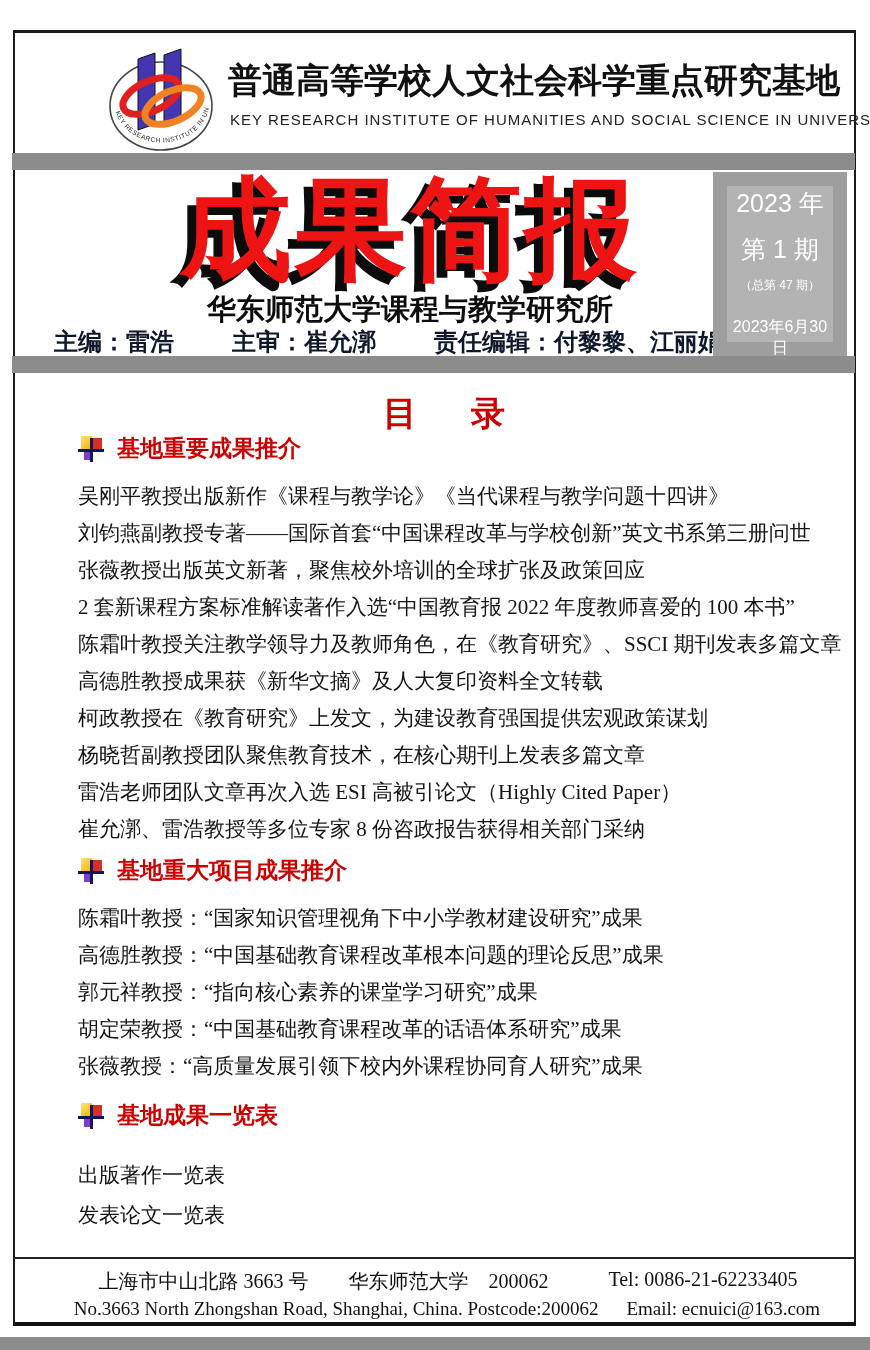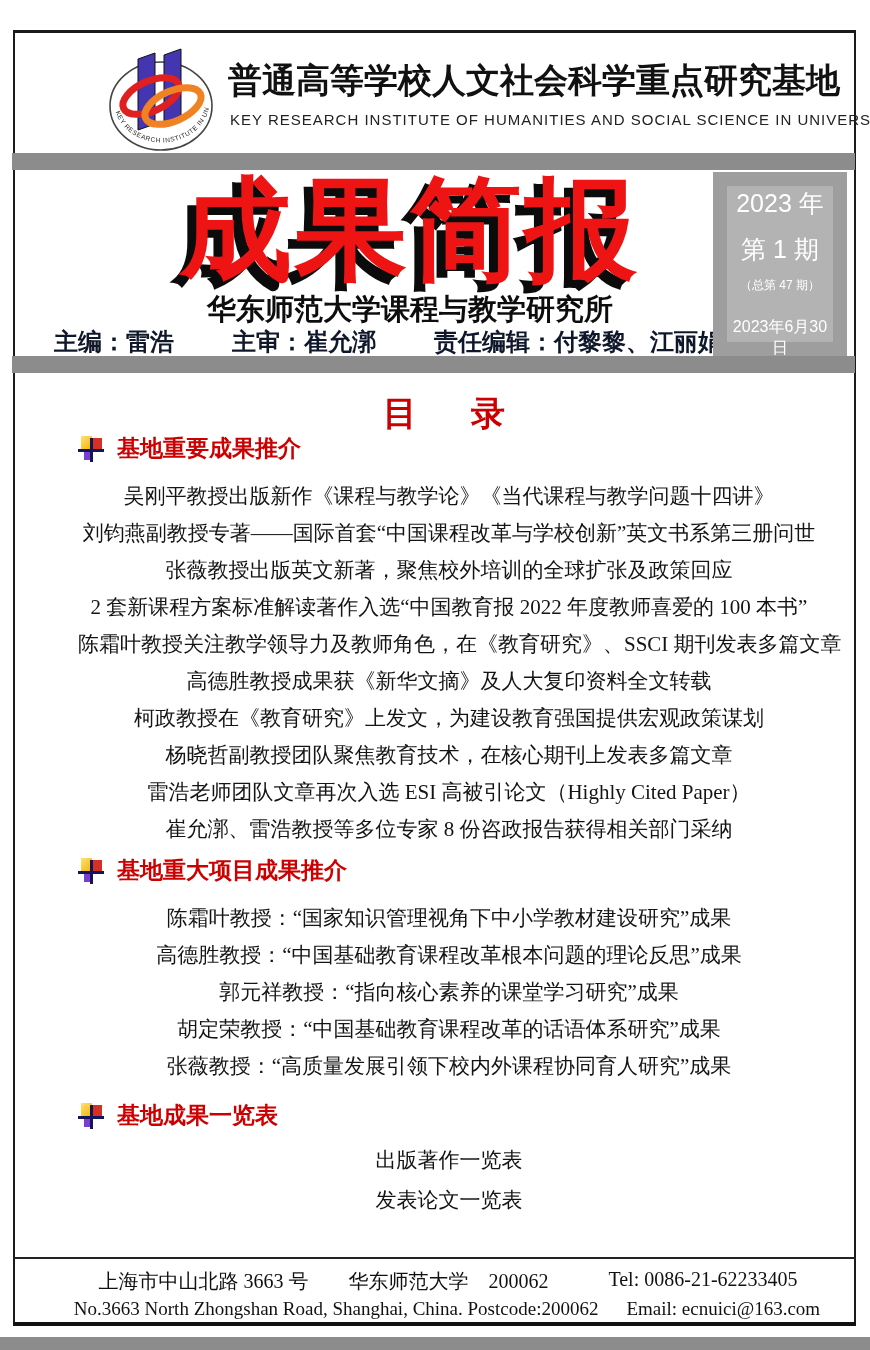--- a/index.html
+++ b/index.html
@@ -65,30 +65,30 @@
   .issue-number{margin-top:13px;font-size:25px;}
   .issue-total {margin-top:11px;font-size:12px;}
   .issue-date  {margin-top:23px;font-size:16px;}
 
   
   .toc{left:78px;top:394px;width:742px;}
   .toc-title{
     margin:0;text-align:center;font-size:34px;line-height:40px;
     font-weight:bold;color:var(--accent);letter-spacing:10px;
   }
-  .toc-section{margin:0;text-align:center;}
+  .toc-section{margin:0;}
   .toc-section:nth-of-type(2){margin-top:8px;}
   .toc-section:nth-of-type(3){margin-top:16px;}
   .toc-section:nth-of-type(4){margin-top:24px;}
   .toc-heading{
     display:flex;align-items:center;gap:13px;line-height:30px;
     font-size:23px;font-weight:bold;color:var(--accent);
   }
   .toc-items{margin-top:14px;}
-  .toc-section:nth-of-type(3) .toc-items{margin-top:9px;}
+  .toc-section:nth-of-type(3) .toc-items{margin-top:24px;}
   .toc-section:nth-of-type(4) .toc-items{margin-top:16px;}
   .toc-item{font-size:21px;line-height:37px;color:#141414;white-space:nowrap;}
   .toc-section:nth-of-type(3) .toc-item{line-height:40px;}
   .toc-section:nth-of-type(4) .toc-item{line-height:38px;}
 
   
   .bullet{position:relative;width:26px;height:28px;flex:0 0 26px;}
   .bullet span{position:absolute;display:block;}
   .b-yellow{left:3px;top:1px;width:11px;height:13px;background:linear-gradient(135deg,#ffe27a 0%,#f2b400 100%);}
   .b-red   {left:15px;top:3px;width:9px;height:11px;background:#d43024;}

